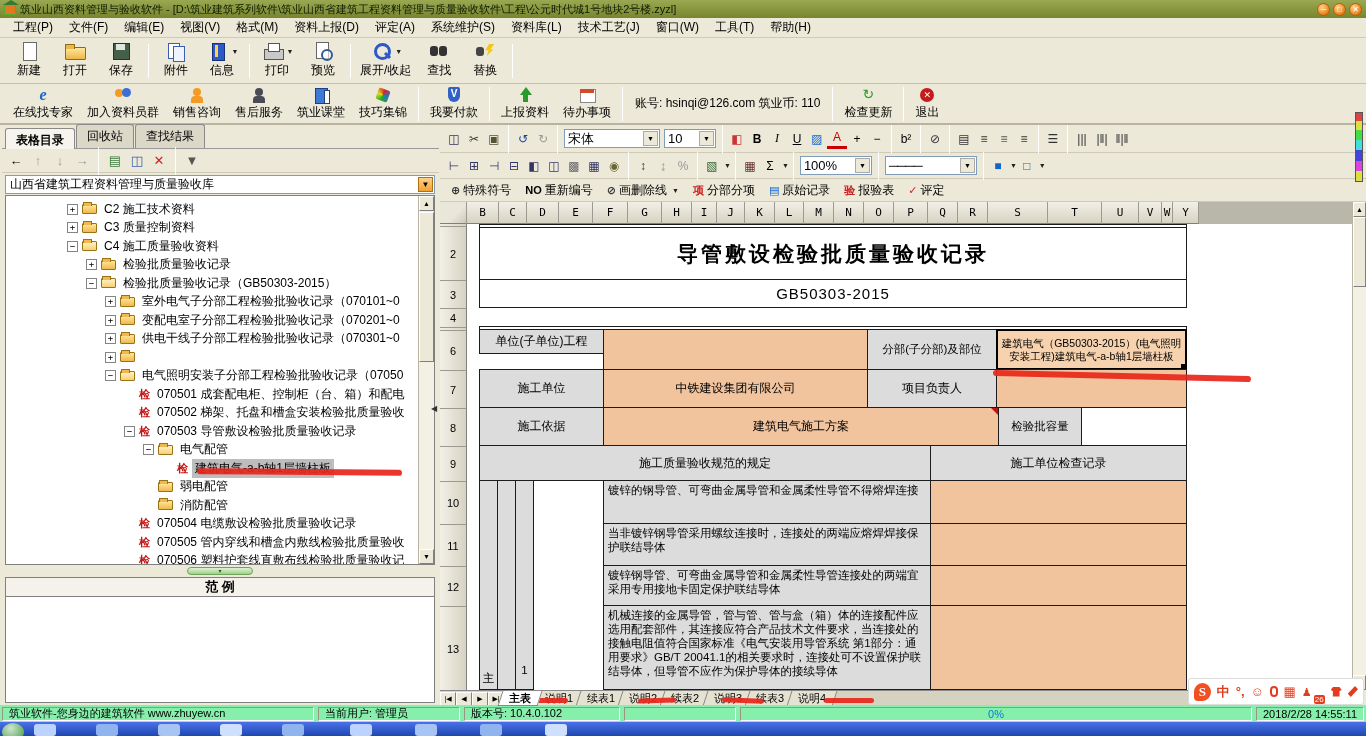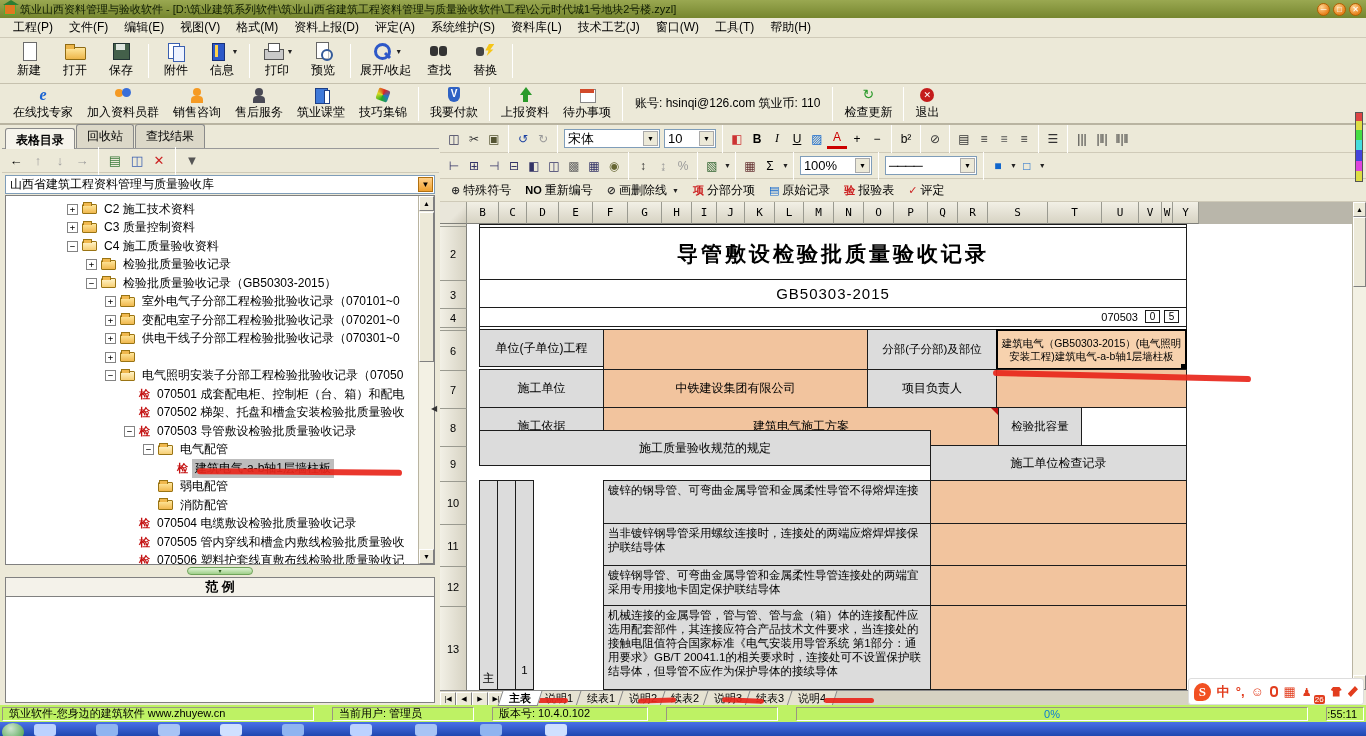--- a/index.html
+++ b/index.html
@@ -148,21 +148,21 @@
 .stab{height:15px;padding:0 8px;font-size:11px;line-height:15px;background:#e6e2d2;border:1px solid #888;border-top:none;transform:skewX(-18deg);margin-left:-4px}
 .stab span{display:block;transform:skewX(18deg);white-space:nowrap}
 .stab.active{background:#fff;font-weight:bold;z-index:2}
 
 
 .sheetvsb{position:absolute;right:0;top:77px;width:14px;height:488px;background:#f3f1e4;border-left:1px solid #b9b4a1}
 .rainbow{position:absolute;left:1355px;top:112px;width:8px;height:70px;border:1px solid #555;
   background:linear-gradient(180deg,#d44 0 12%,#dd4 12% 25%,#4d4 25% 40%,#4dd 40% 55%,#44d 55% 70%,#d4d 70% 85%,#dd4 85% 100%)}
 
 
-.statusbar{position:absolute;left:0;top:705px;width:1366px;height:17px;background:#bef264;display:flex;align-items:center;padding:0 2px;gap:18px}
+.statusbar{position:absolute;left:0;top:705px;width:1366px;height:17px;background:#86efac;display:flex;align-items:center;padding:0 2px;gap:4px}
 .sseg{height:14px;border:1px solid;border-color:#9a9582 #fff #fff #9a9582;font-size:11px;display:flex;align-items:center;padding:0 6px;white-space:nowrap;overflow:hidden}
 .taskbar{position:absolute;left:0;top:722px;width:1366px;height:14px;background:linear-gradient(#4a71e8,#1f47b0)}
 .tkico{position:absolute;top:2px;width:22px;height:12px;border-radius:3px;background:rgba(255,255,255,.55)}
 .startorb{position:absolute;left:2px;top:1px;width:22px;height:18px;border-radius:50%;background:radial-gradient(circle at 40% 30%,#cfe6cf,#3f9a3f)}
 
 
 .sogou{position:absolute;left:1188px;top:678px;width:176px;height:27px;background:#fff;border:1px solid #ddd;border-radius:3px;
   display:flex;align-items:center;gap:6px;padding:0 5px;color:#e23d1e}
 .sglogo{width:18px;height:18px;border-radius:50% 50% 50% 4px;background:#f25022;color:#fff;font-weight:bold;font-size:13px;line-height:18px;text-align:center;font-family:"Liberation Serif",serif}
 .sgi{font-size:13px;font-weight:bold;line-height:18px}
@@ -616,43 +616,38 @@
           <div class="rh" style="height: 35px;">9</div>
           <div class="rh" style="height: 43px;">10</div>
           <div class="rh" style="height: 42px;">11</div>
           <div class="rh" style="height: 40px;">12</div>
           <div class="rh" style="height: 85px;">13</div>
         </div>
 
       <div class="cell" style="left:39px;top:22px;width:708px;height:4px"></div>
       <div class="cell ftitle" style="left:39px;top:25px;width:708px;height:53px">导管敷设检验批质量验收记录</div>
       <div class="cell fstd" style="left:39px;top:77px;width:708px;height:29px">GB50303-2015</div>
-      <div class="cell coderow" style="left:39px;top:105px;width:708px;height:20px">
-        <span>070503</span>
-        <span class="codebox" style="right:26px">0</span>
-        <span class="codebox" style="right:7px">5</span>
-      </div>
       <div class="cell" style="left:39px;top:124px;width:708px;height:4px"></div>
 
-      <div class="cell glabel" style="left:39px;top:127px;width:125px;height:38px">单位(子单位)工程</div>
+      <div class="cell glabel" style="left:39px;top:127px;width:125px;height:25px">单位(子单位)工程</div>
       <div class="cell orange" style="left:163px;top:127px;width:265px;height:41px"></div>
       <div class="cell glabel" style="left:427px;top:127px;width:130px;height:41px;font-size:11.5px">分部(子分部)及部位</div>
       <div class="cell orange selcell" style="left:556px;top:127px;width:191px;height:41px">建筑电气（GB50303-2015）(电气照明安装工程)建筑电气-a-b轴1层墙柱板</div>
 
       <div class="cell glabel" style="left:39px;top:167px;width:125px;height:39px">施工单位</div>
       <div class="cell orange" style="left:163px;top:167px;width:265px;height:39px">中铁建设集团有限公司</div>
       <div class="cell glabel" style="left:427px;top:167px;width:130px;height:39px">项目负责人</div>
       <div class="cell orange" style="left:556px;top:167px;width:191px;height:39px"></div>
 
       <div class="cell glabel" style="left:39px;top:205px;width:125px;height:39px">施工依据</div>
       <div class="cell orange redcorner" style="left:163px;top:205px;width:396px;height:39px">建筑电气施工方案</div>
       <div class="cell glabel" style="left:558px;top:205px;width:84px;height:39px;font-size:11.5px">检验批容量</div>
       <div class="cell" style="left:641px;top:205px;width:106px;height:39px"></div>
 
-      <div class="cell glabel" style="left:39px;top:228px;width:452px;height:36px">施工质量验收规范的规定</div>
+      <div class="cell glabel" style="left:39px;top:243px;width:452px;height:36px">施工质量验收规范的规定</div>
       <div class="cell glabel" style="left:490px;top:243px;width:257px;height:36px">施工单位检查记录</div>
 
       <div class="cell glabel bottomtext" style="left:39px;top:278px;width:19px;height:210px;padding-bottom:4px">主</div>
       <div class="cell glabel" style="left:57px;top:278px;width:19px;height:210px"></div>
       <div class="cell glabel bottomtext" style="left:75px;top:278px;width:19px;height:210px;padding-bottom:12px">1</div>
 
       <div class="cell gtext" style="left:163px;top:278px;width:328px;height:44px">镀锌的钢导管、可弯曲金属导管和金属柔性导管不得熔焊连接</div>
       <div class="cell orange" style="left:490px;top:278px;width:257px;height:44px"></div>
       <div class="cell gtext" style="left:163px;top:321px;width:328px;height:43px">当非镀锌钢导管采用螺纹连接时，连接处的两端应熔焊焊接保护联结导体</div>
       <div class="cell orange" style="left:490px;top:321px;width:257px;height:43px"></div>

